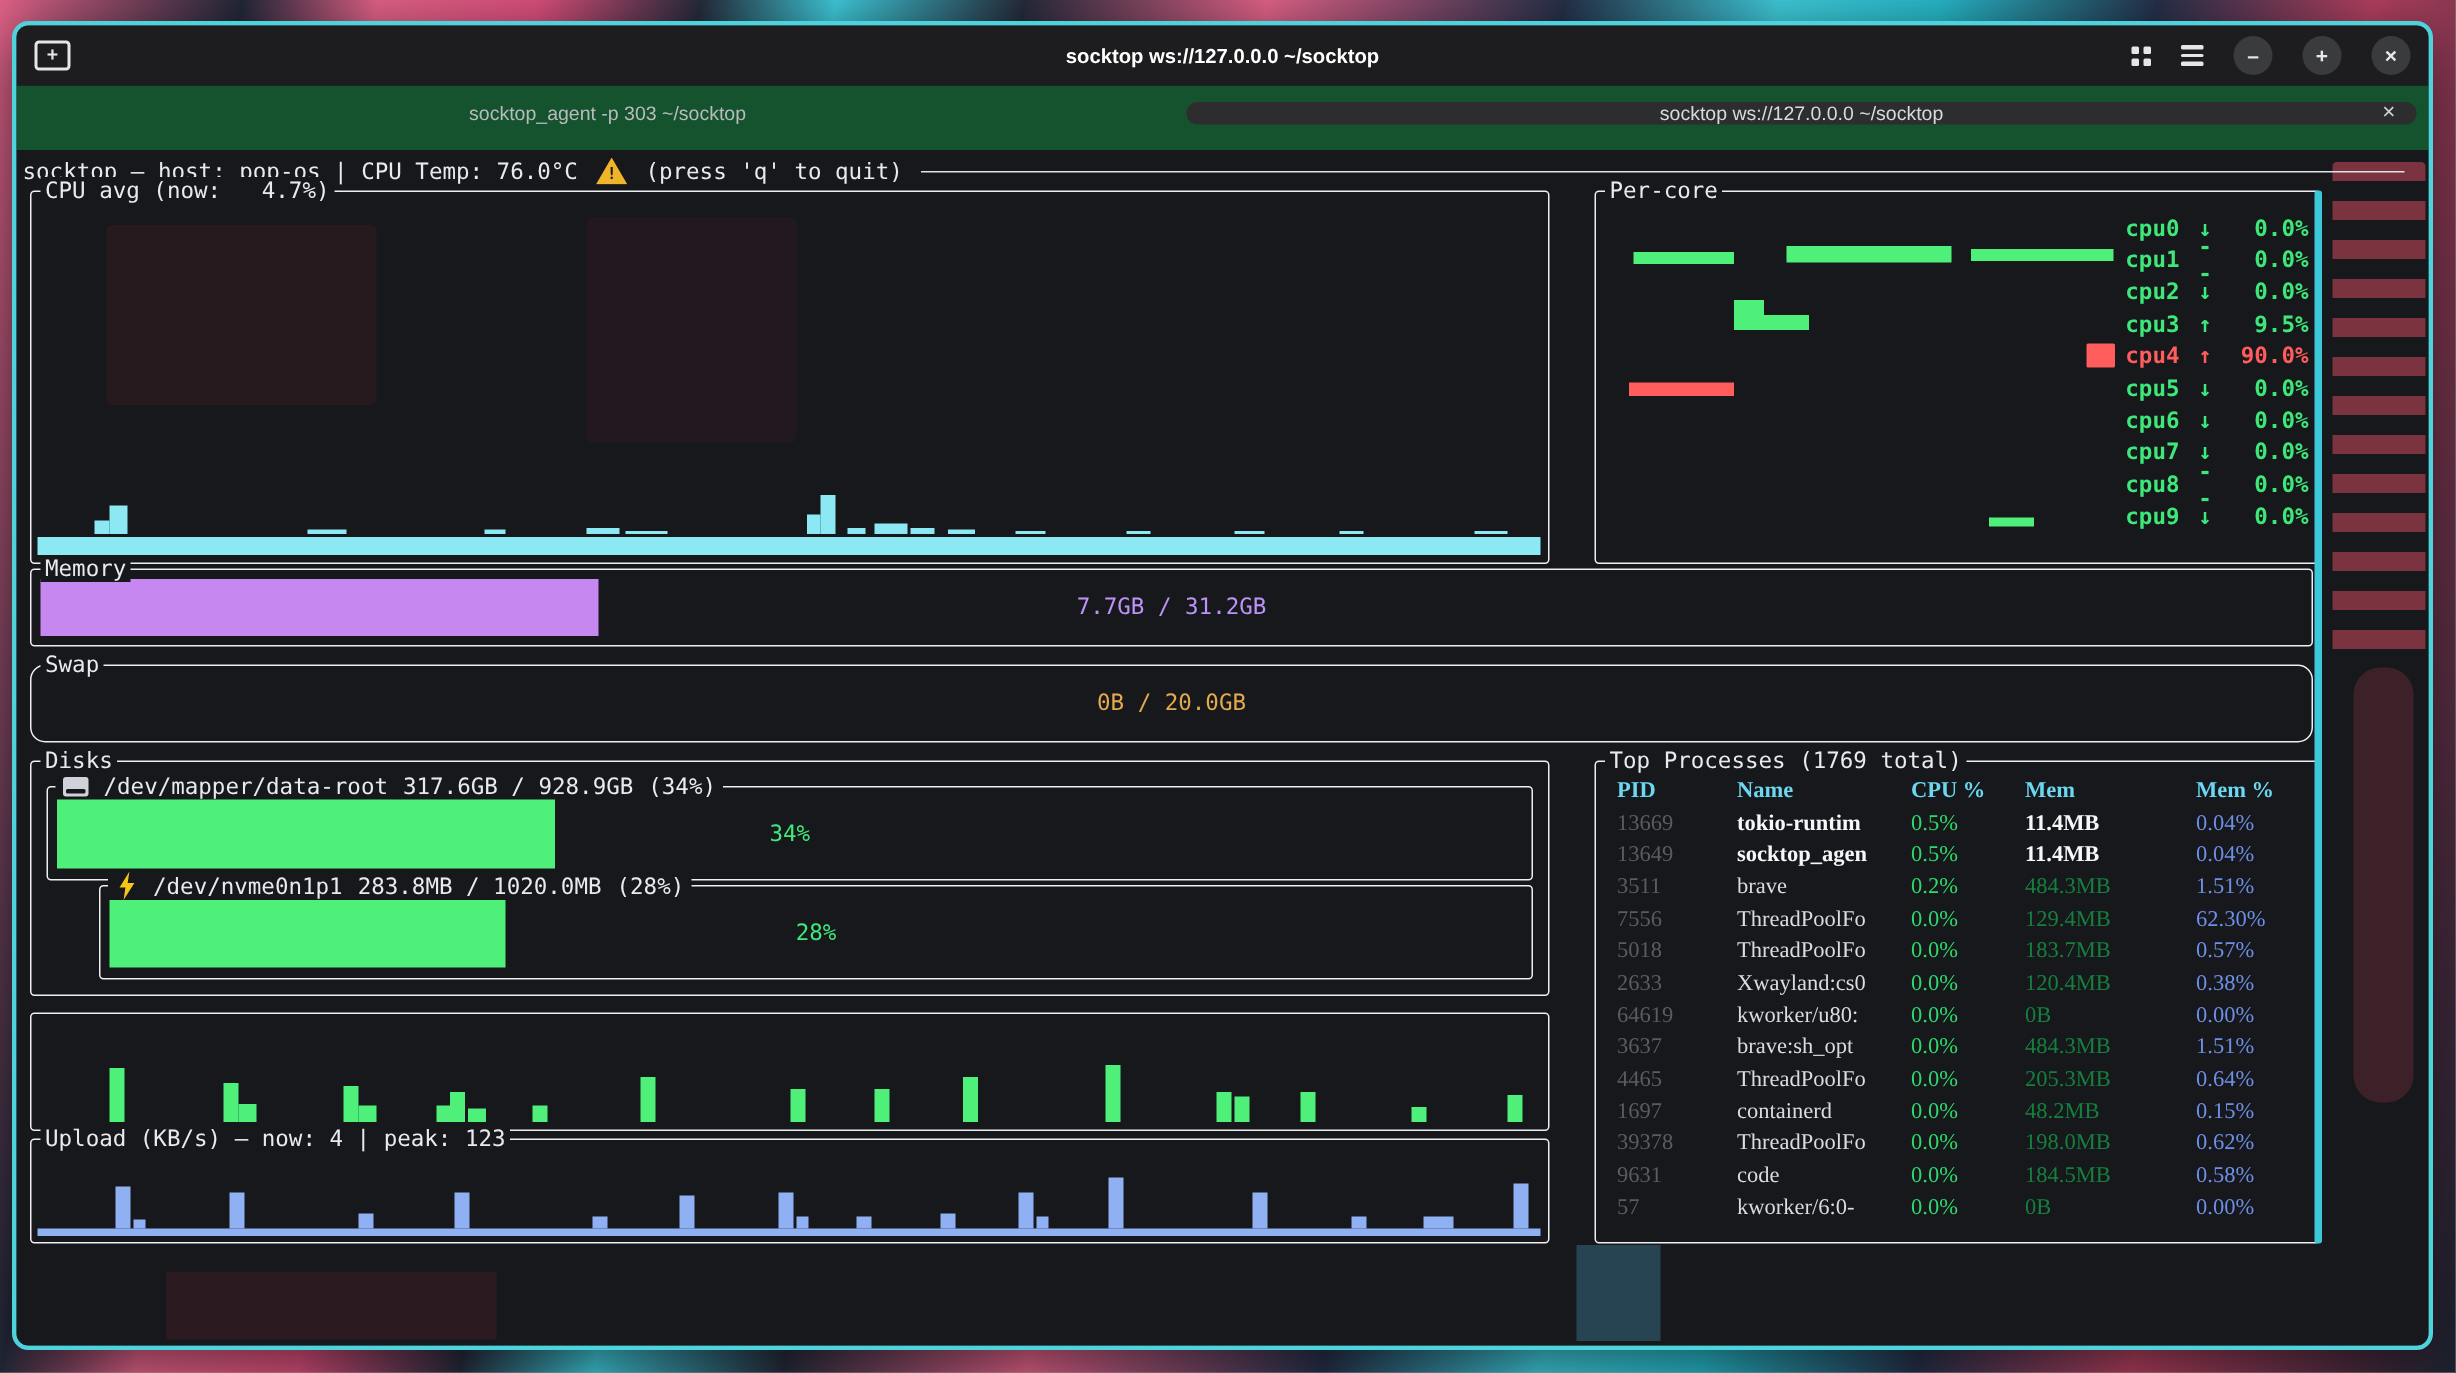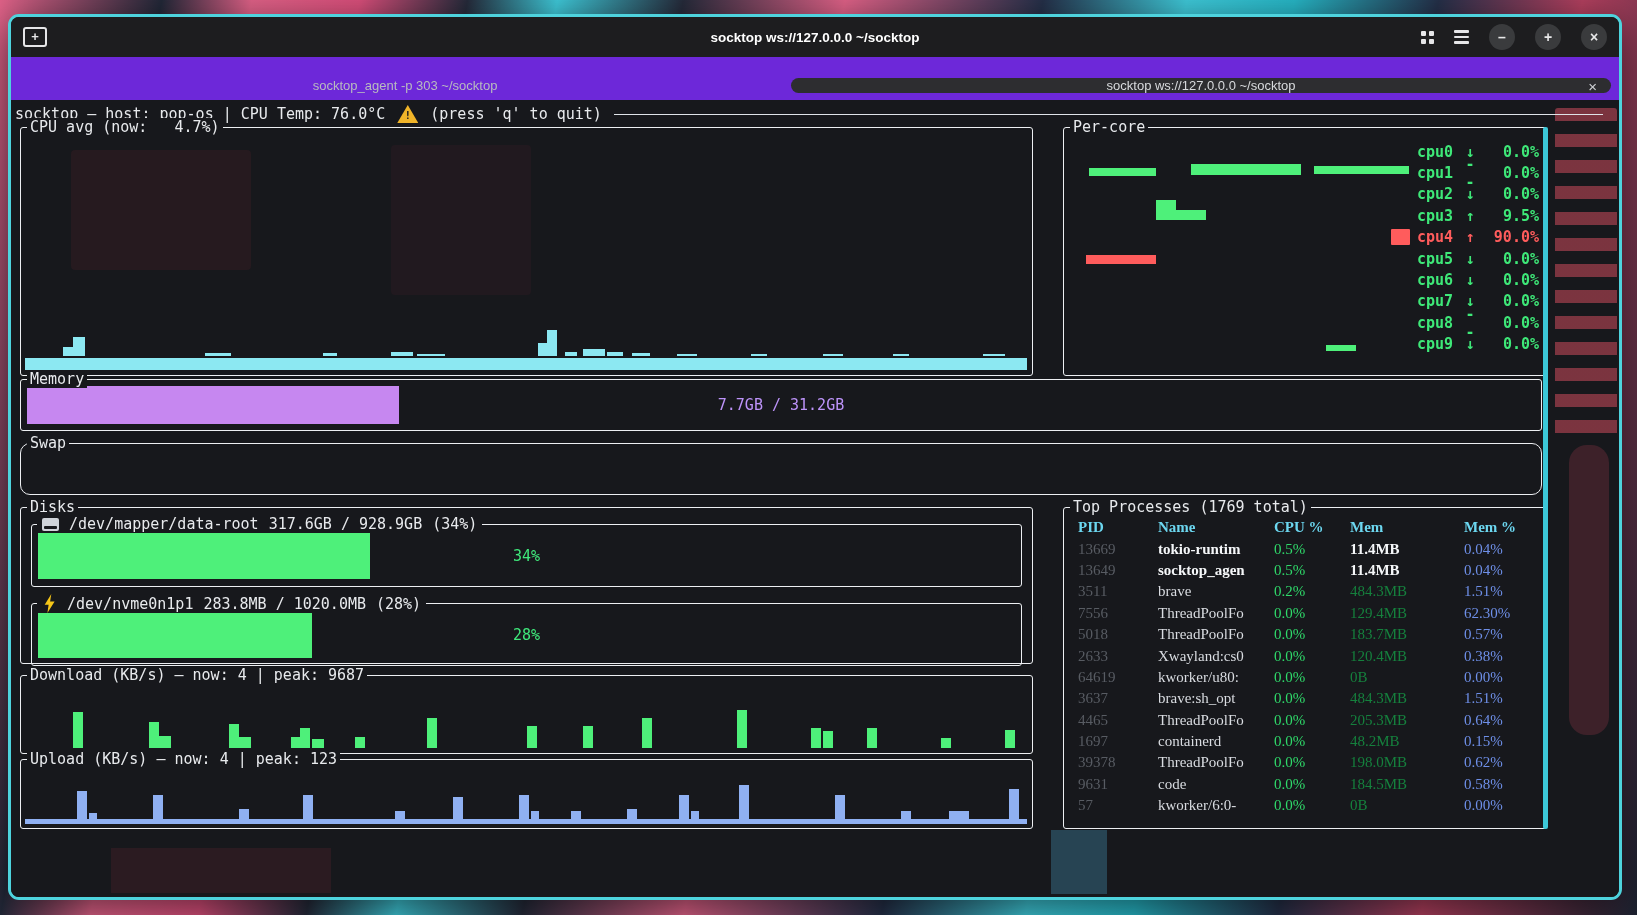--- a/index.html
+++ b/index.html
@@ -41,22 +41,22 @@
   .grid-icon i{width:5px;height:5px;background:#e6e6e8;border-radius:1px;}
   .menu-icon{display:flex;flex-direction:column;gap:3px;cursor:pointer;}
   .menu-icon i{width:15px;height:2.5px;background:#e6e6e8;border-radius:1px;}
   .circ{
     width:26px;height:26px;border-radius:50%;background:#3a3b3d;color:#e8e8e9;
     display:flex;align-items:center;justify-content:center;
     font-size:14px;font-weight:bold;cursor:pointer;line-height:1;
   }
   
   .tabbar{
-    height:36px;min-height:36px;background:#6d28d9;
-    display:flex;align-items:flex-end;padding:0 8px 7px 8px;
+    height:36px;min-height:36px;background:#14532d;
+    display:flex;align-items:center;padding:0 8px 7px 8px;
   }
   .tab-inactive{
     width:48.5%;display:flex;align-items:center;justify-content:center;
     color:#b9bbbf;font-size:13px;cursor:pointer;
   }
   .tab-active{
     flex:1;background:#2d2d30;border-radius:8px;position:relative;
     display:flex;align-items:center;justify-content:center;
     color:#d8dadd;font-size:13px;cursor:pointer;
   }
@@ -295,48 +295,50 @@
     <div class="panel" style="left:9px;top:279px;width:1520px;height:50px;">
       <span class="panel-title">Memory</span>
       <div class="meter">
         <div class="meter-fill" id="mem-fill" style="width: 24.7%;"></div>
         <div class="meter-label mem-label">7.7GB / 31.2GB</div>
       </div>
     </div>
 
     <div class="panel" style="left:9px;top:343px;width:1520px;height:50px;border-radius:10px;">
       <span class="panel-title">Swap</span>
+      <div class="meter">
+        <div class="meter-label swap-label">0B / 20.0GB</div>
+      </div>
     </div>
 
     <div class="panel" style="left:9px;top:407px;width:1011px;height:155px;">
       <span class="panel-title">Disks</span>
 
       <div class="disk" style="top:16px;">
         <span class="disk-title">
           <span class="drive-icon"></span><span>/dev/mapper/data-root</span><span>317.6GB / 928.9GB</span><span>(34%)</span>
         </span>
         <div class="gauge">
           <div class="gauge-fill" id="disk0-fill" style="width: 34%;"></div>
           <div class="gauge-label">34%</div>
         </div>
       </div>
 
-      <div class="disk" style="top:95px;">
+      <div class="disk" style="top:82px;margin-left:35px;">
         <span class="disk-title">
           <span class="bolt-icon"></span><span>/dev/nvme0n1p1</span><span>283.8MB / 1020.0MB</span><span>(28%)</span>
         </span>
         <div class="gauge">
           <div class="gauge-fill" id="disk1-fill" style="width: 28%;"></div>
           <div class="gauge-label">28%</div>
         </div>
       </div>
     </div>
 
     <div class="panel" style="left:9px;top:575px;width:1011px;height:77px;">
-      <span class="panel-title">Download (KB/s) — now: 4 | peak: 9687</span>
       <div id="dl-bars" class="bars-area">
           <div class="bar-seg" style="left: 48px; width: 10px; height: 36px; bottom: 1px; background: rgb(78, 240, 122);"></div>
           <div class="bar-seg" style="left: 124px; width: 10px; height: 26px; bottom: 1px; background: rgb(78, 240, 122);"></div>
           <div class="bar-seg" style="left: 134px; width: 12px; height: 12px; bottom: 1px; background: rgb(78, 240, 122);"></div>
           <div class="bar-seg" style="left: 204px; width: 10px; height: 24px; bottom: 1px; background: rgb(78, 240, 122);"></div>
           <div class="bar-seg" style="left: 214px; width: 12px; height: 11px; bottom: 1px; background: rgb(78, 240, 122);"></div>
           <div class="bar-seg" style="left: 266px; width: 9px; height: 11px; bottom: 1px; background: rgb(78, 240, 122);"></div>
           <div class="bar-seg" style="left: 275px; width: 10px; height: 20px; bottom: 1px; background: rgb(78, 240, 122);"></div>
           <div class="bar-seg" style="left: 287px; width: 12px; height: 9px; bottom: 1px; background: rgb(78, 240, 122);"></div>
           <div class="bar-seg" style="left: 330px; width: 10px; height: 11px; bottom: 1px; background: rgb(78, 240, 122);"></div>

